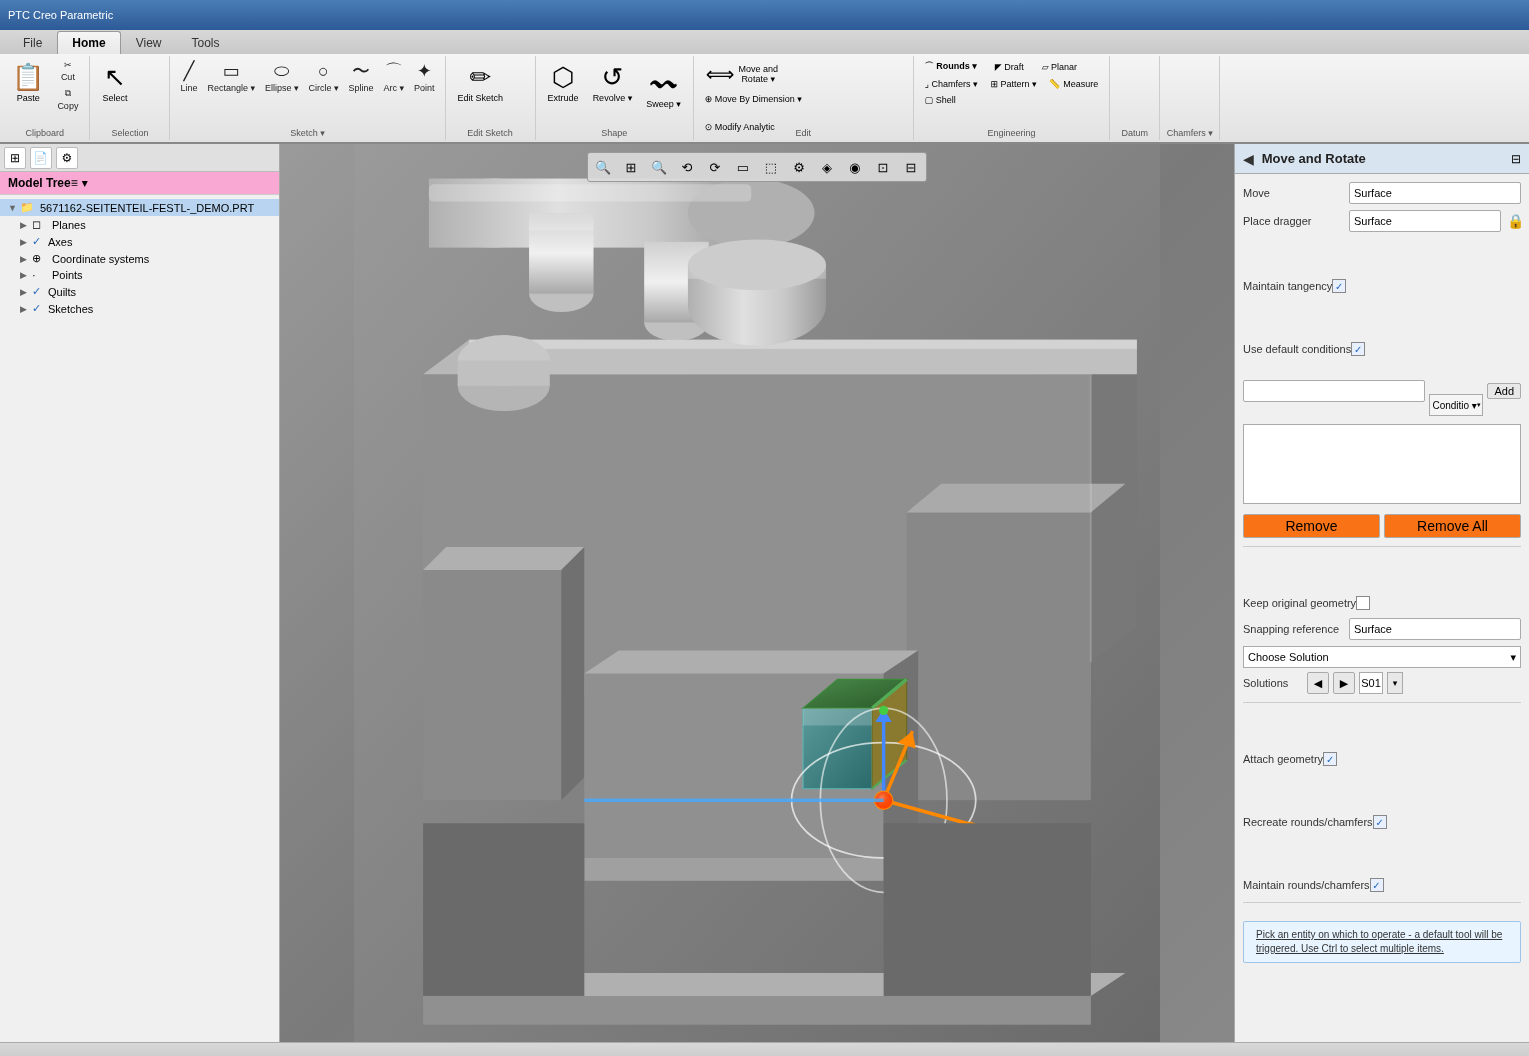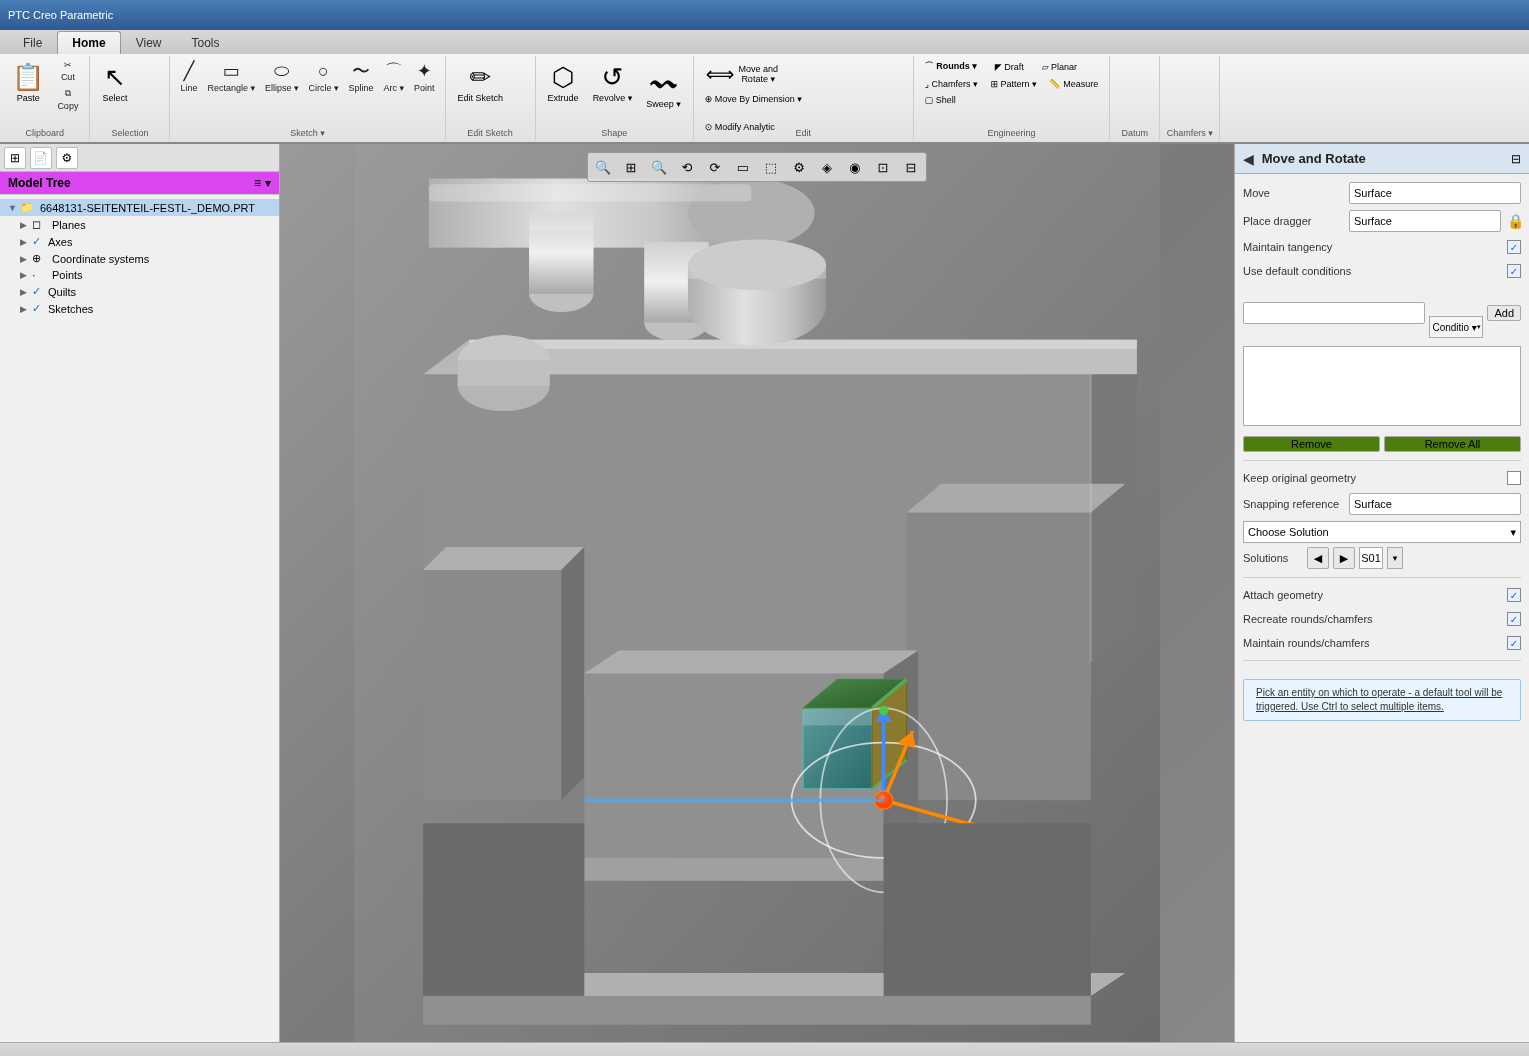--- a/index.html
+++ b/index.html
@@ -27,21 +27,21 @@
     .r-small-btn { padding: 1px 4px; font-size: 9px; cursor: pointer; border-radius: 2px; border: 1px solid transparent; white-space: nowrap; display: flex; align-items: center; gap: 2px; }
     .ddarrow { font-size: 7px; }
 
     
     .main-area { display: flex; height: calc(1056px - 22px - 24px - 90px - 22px); }
 
     
     .left-panel { width: 280px; background: #f0f0f0; border-right: 1px solid #aaa; display: flex; flex-direction: column; }
     .left-panel-toolbar { height: 28px; background: #e0e0e0; border-bottom: 1px solid #bbb; display: flex; align-items: center; padding: 0 4px; gap: 4px; }
     .panel-icon-btn { width: 22px; height: 22px; display: flex; align-items: center; justify-content: center; border: 1px solid #bbb; background: white; border-radius: 2px; cursor: pointer; font-size: 12px; }
-    .model-tree-header { display: flex; align-items: center; justify-content: space-between; padding: 4px 8px; background: #d946ef; border-bottom: 1px solid #ccc; }
+    .model-tree-header { display: flex; align-items: center; justify-content: flex-start; padding: 4px 8px; background: #f9a8d4; border-bottom: 1px solid #ccc; }
     .model-tree-title { font-weight: bold; font-size: 12px; }
     .tree-items { overflow-y: auto; flex: 1; padding: 4px 0; }
     .tree-item { display: flex; align-items: center; padding: 2px 8px; cursor: pointer; font-size: 11px; }
     .tree-item.selected { background: #b8d4f0; }
     .tree-arrow { width: 12px; font-size: 9px; color: #666; }
     .tree-icon { width: 16px; font-size: 11px; margin-right: 4px; }
     .tree-check { width: 14px; font-size: 11px; color: #2266bb; margin-right: 2px; }
 
     
     .viewport { flex: 1; background: #888; position: relative; overflow: hidden; }
@@ -54,32 +54,32 @@
     
     .right-panel { width: 295px; background: #f0f0f0; border-left: 1px solid #aaa; display: flex; flex-direction: column; font-size: 11px; }
     .right-panel-header { display: flex; align-items: center; background: #d8e4f0; border-bottom: 1px solid #aaa; padding: 4px 8px; height: 30px; }
     .panel-back-btn { font-size: 14px; cursor: pointer; color: #333; margin-right: 8px; }
     .panel-title { font-weight: bold; font-size: 13px; color: #222; }
     .panel-pin { margin-left: auto; font-size: 12px; cursor: pointer; }
     .panel-content { flex: 1; overflow-y: auto; padding: 8px; display: flex; flex-direction: column; gap: 6px; }
     .form-row { display: flex; align-items: center; gap: 6px; }
     .form-label { color: #333; white-space: nowrap; min-width: 100px; }
     .form-input { flex: 1; height: 22px; border: 1px solid #aaa; background: white; padding: 2px 4px; font-size: 11px; border-radius: 2px; }
-    .checkbox-row { display: flex; align-items: center; justify-content: space-between; padding: 2px 0; }
+    .checkbox-row { display: flex; align-items: center; padding: 2px 0; margin-top: 39px; }
     .checkbox-label { color: #333; }
     .checkbox { width: 14px; height: 14px; border: 1px solid #888; background: white; display: flex; align-items: center; justify-content: center; cursor: pointer; }
     .checkbox.checked { background: #e8f0ff; }
     .checkbox.checked::after { content: '✓'; font-size: 10px; color: #2266bb; }
     .checkbox.unchecked { background: white; }
     .condition-area { display: flex; gap: 4px; align-items: center; margin-top: 2px; }
     .condition-dropdown { height: 22px; border: 1px solid #aaa; background: #f5f5f5; font-size: 10px; padding: 0 2px; cursor: pointer; display: flex; align-items: center; margin-top: 28px; }
     .condition-add-btn { height: 16px; padding: 0 6px; border: 1px solid #aaa; background: #e8e8e8; cursor: pointer; font-size: 11px; border-radius: 2px; }
     .condition-list { min-height: 80px; border: 1px solid #aaa; background: white; margin: 2px 0; }
     .remove-btns { display: flex; gap: 4px; margin-top: 2px; }
-    .remove-btn { flex: 1; height: 16px; border: 1px solid #aaa; background: #4d7c0f; cursor: pointer; font-size: 11px; border-radius: 2px; text-align: center; display: flex; align-items: center; justify-content: center; }
+    .remove-btn { flex: 1; height: 24px; border: 1px solid #aaa; background: #f97316; cursor: pointer; font-size: 14px; border-radius: 2px; text-align: center; display: flex; align-items: center; justify-content: center; }
     .divider { height: 1px; background: #ccc; margin: 2px 0; }
     .solutions-label { min-width: 60px; color: #333; }
     .solutions-dropdown { flex: 1; height: 22px; border: 1px solid #aaa; background: white; font-size: 11px; display: flex; align-items: center; padding: 0 4px; cursor: pointer; justify-content: space-between; }
     .nav-btn { width: 22px; height: 22px; border: 1px solid #aaa; background: #e8e8e8; display: flex; align-items: center; justify-content: center; cursor: pointer; font-size: 11px; border-radius: 2px; }
     .nav-input { width: 24px; height: 22px; border: 1px solid #aaa; background: white; text-align: center; font-size: 11px; }
     .nav-dd { width: 16px; height: 22px; border: 1px solid #aaa; background: #e8e8e8; cursor: pointer; display: flex; align-items: center; justify-content: center; font-size: 9px; }
     .hint-box { background: #e8f4ff; border: 1px solid #a0c4e8; padding: 6px 12px; font-size: 10px; color: #333; border-radius: 2px; margin: 10px 0; line-height: 1.4; text-decoration: underline; }
 
     
     .status-bar { height: 22px; background: linear-gradient(to bottom, #d8d8d8, #c8c8c8); border-top: 1px solid #aaa; display: flex; align-items: center; padding: 0 8px; font-size: 10px; color: #333; }
@@ -261,21 +261,21 @@
       <span class="model-tree-title">Model Tree</span>
       <div style="display:flex;align-items:center;gap:4px;">
         <span>≡</span>
         <span>▾</span>
       </div>
     </div>
     <div class="tree-items">
       <div class="tree-item selected">
         <span class="tree-arrow">▼</span>
         <span class="tree-icon">📁</span>
-        <span>6648131-SEITENTEIL-FESTL-_DEMO.PRT</span>
+        <span>5671162-SEITENTEIL-FESTL-_DEMO.PRT</span>
       </div>
       <div class="tree-item" style="padding-left:20px;">
         <span class="tree-arrow">▶</span>
         <span class="tree-icon">◻</span>
         <span>Planes</span>
       </div>
       <div class="tree-item" style="padding-left:20px;">
         <span class="tree-arrow">▶</span>
         <span class="tree-check">✓</span>
         <span>Axes</span>

